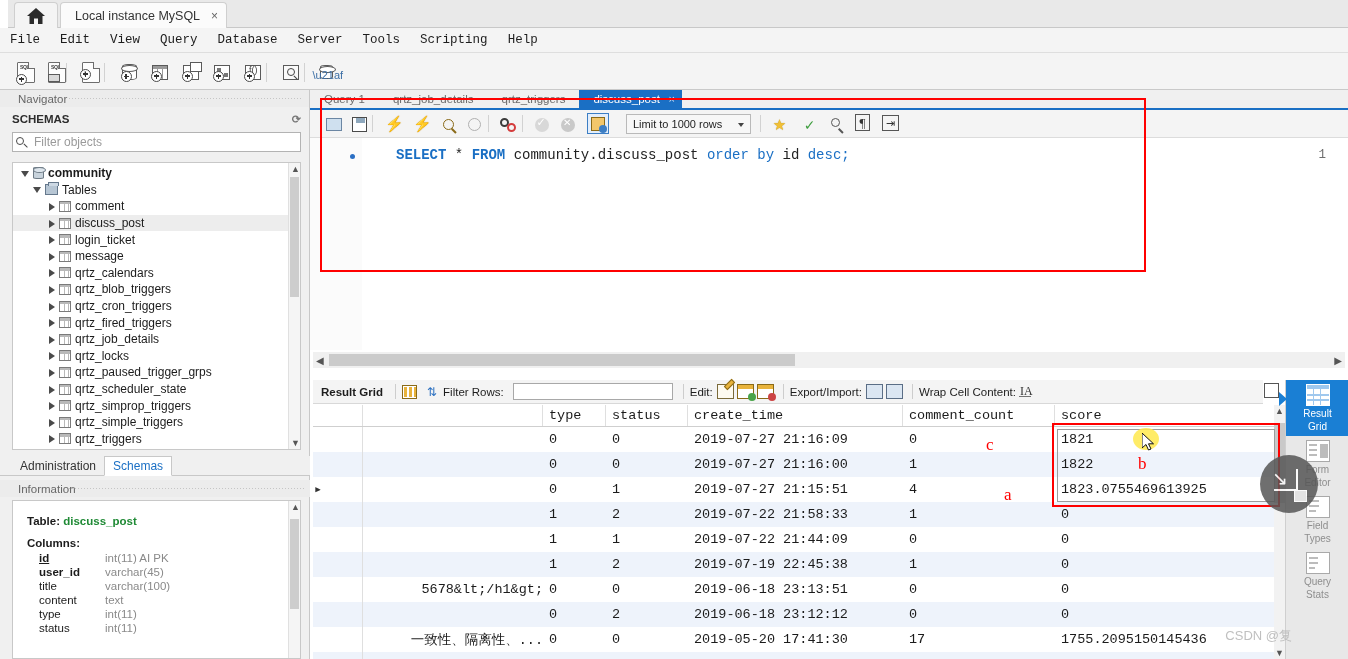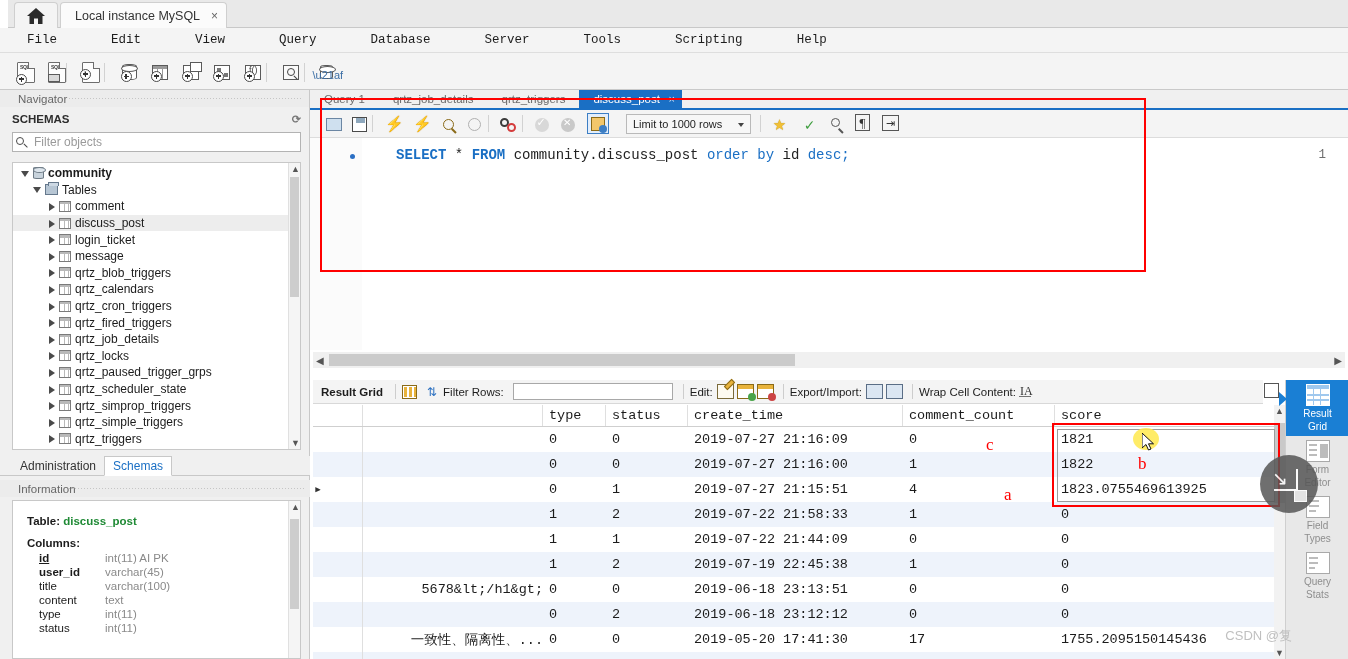--- a/index.html
+++ b/index.html
@@ -47,21 +47,21 @@
 
   
   .menubar {
     position: absolute; left: 0; top: 28px; width: 1348px; height: 25px;
     background: #f4f4f4;
     border-bottom: 1px solid #dedede;
     display: flex; align-items: center;
     font-family: "Liberation Mono", monospace;
     font-size: 12.5px;
   }
-  .menubar .mi { padding: 2px 27px; color: #1d1d1d; cursor: default; }
+  .menubar .mi { padding: 2px 10px; color: #1d1d1d; cursor: default; }
 
   
   .maintoolbar {
     position: absolute; left: 0; top: 53px; width: 1348px; height: 37px;
     background: #f4f4f4;
     border-bottom: 1px solid #c9c9c9;
   }
   .tb-icon {
     position: absolute; top: 7px; width: 24px; height: 24px;
     display: flex; align-items: center; justify-content: center;
@@ -655,26 +655,26 @@
             <span>login_ticket</span>
           </div>
           <div class="tnode" style="padding-left: 34px;">
             <span class="arrow closed"></span>
             <span class="ic-table"></span>
             <span>message</span>
           </div>
           <div class="tnode" style="padding-left: 34px;">
             <span class="arrow closed"></span>
             <span class="ic-table"></span>
+            <span>qrtz_calendars</span>
+          </div>
+          <div class="tnode" style="padding-left: 34px;">
+            <span class="arrow closed"></span>
+            <span class="ic-table"></span>
             <span>qrtz_blob_triggers</span>
-          </div>
-          <div class="tnode" style="padding-left: 34px;">
-            <span class="arrow closed"></span>
-            <span class="ic-table"></span>
-            <span>qrtz_calendars</span>
           </div>
           <div class="tnode" style="padding-left: 34px;">
             <span class="arrow closed"></span>
             <span class="ic-table"></span>
             <span>qrtz_cron_triggers</span>
           </div>
           <div class="tnode" style="padding-left: 34px;">
             <span class="arrow closed"></span>
             <span class="ic-table"></span>
             <span>qrtz_fired_triggers</span>

